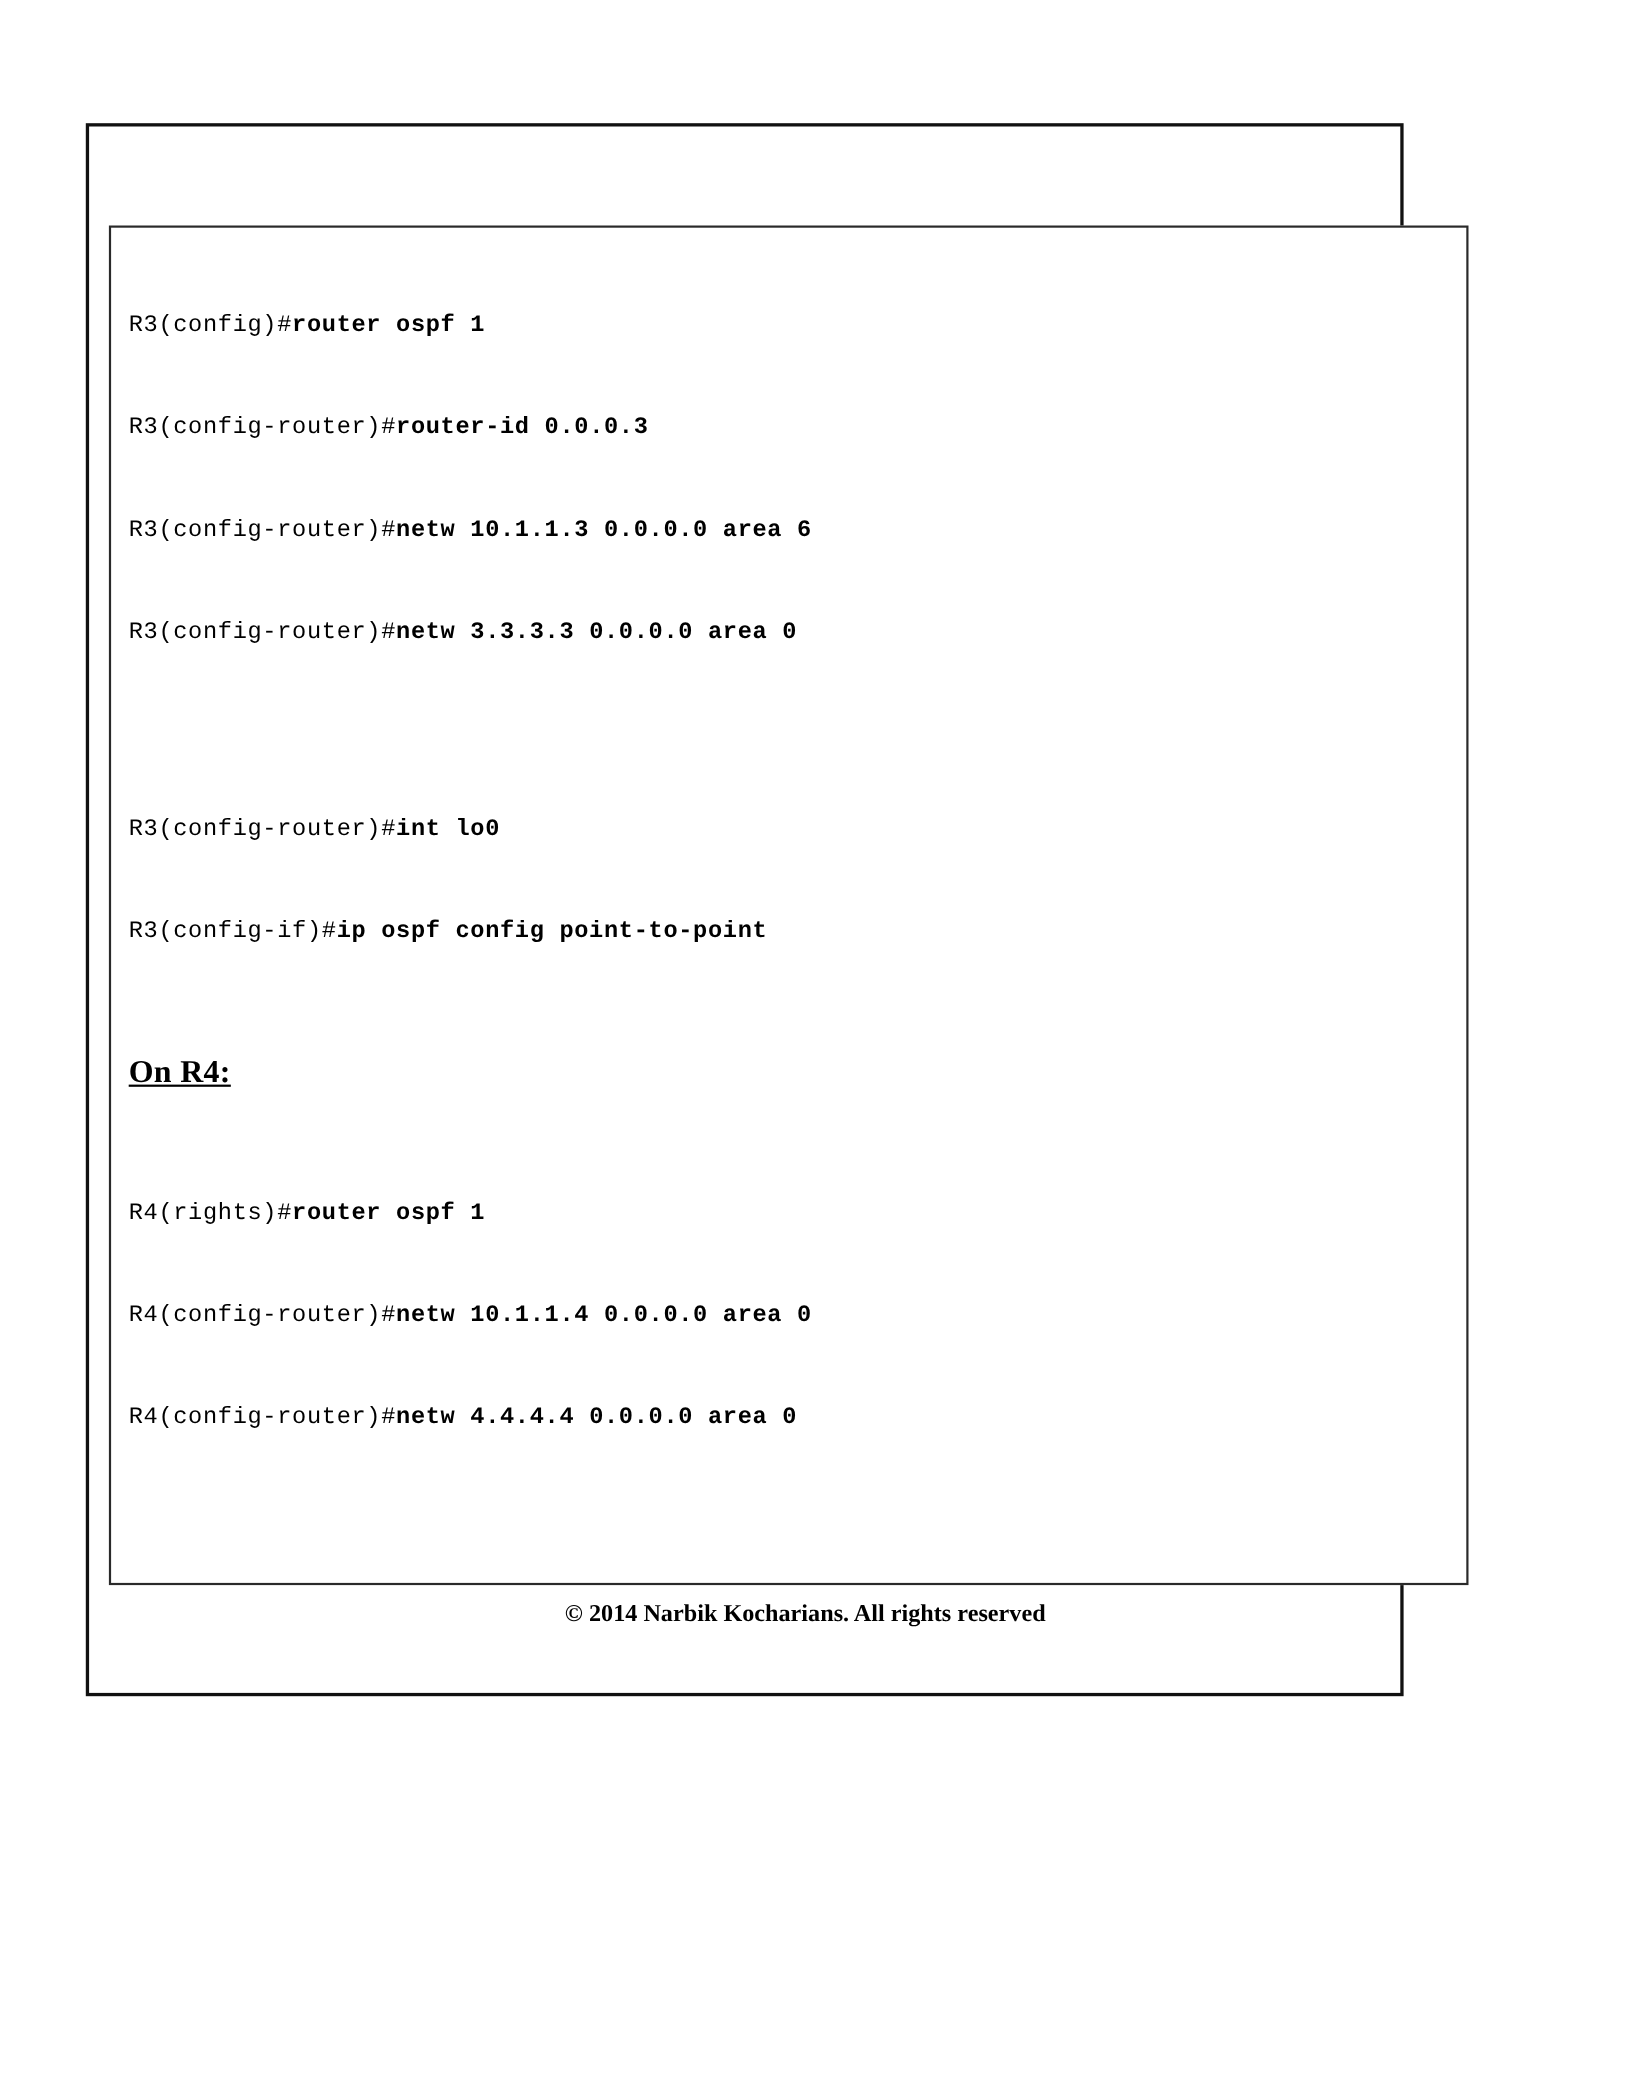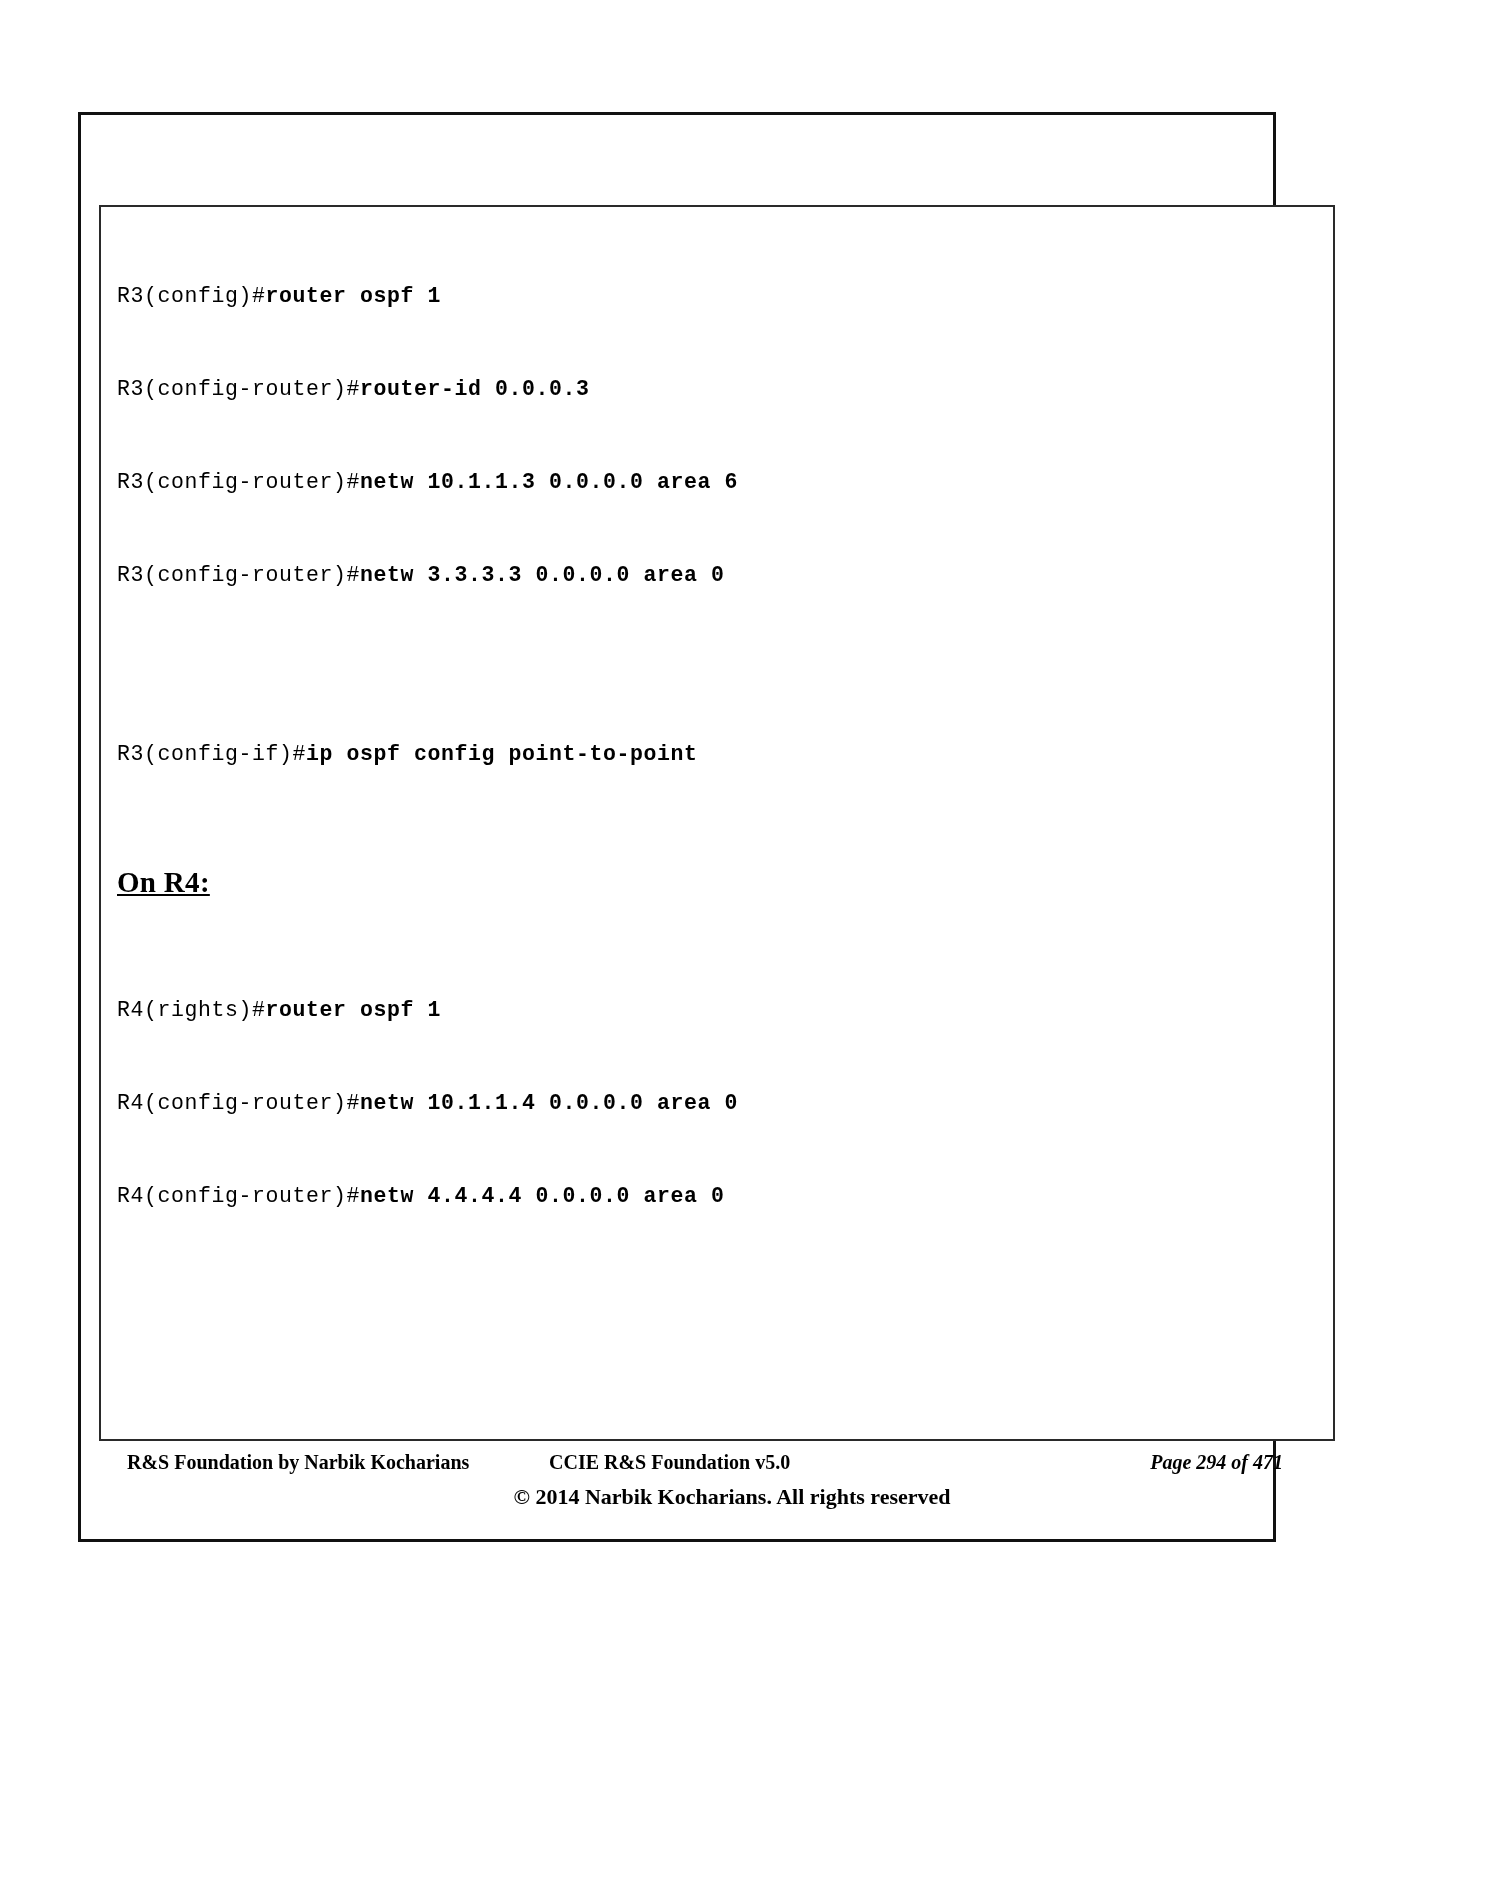--- a/index.html
+++ b/index.html
@@ -131,43 +131,39 @@
       <div class="mono blk">
         <div><span>R3(config)#</span><b>router ospf 1</b></div>
         <div><span>R3(config-router)#</span><b>router-id 0.0.0.3</b></div>
         <div><span>R3(config-router)#</span><b>netw 10.1.1.3 0.0.0.0 area 6</b></div>
         <div><span>R3(config-router)#</span><b>netw 3.3.3.3 0.0.0.0 area 0</b></div>
       </div>
 
       <div class="gap-sm"></div>
 
       <div class="mono blk">
+        <div><span>R3(config-router)#</span><b>int lo0</b></div>
         <div><span>R3(config-if)#</span><b>ip ospf config point-to-point</b></div>
       </div>
 
       <div class="gap-md"></div>
 
       <div class="heading">On R4:</div>
 
       <div class="gap-md"></div>
 
       <div class="mono blk">
         <div><span>R4(rights)#</span><b>router ospf 1</b></div>
         <div><span>R4(config-router)#</span><b>netw 10.1.1.4 0.0.0.0 area 0</b></div>
         <div><span>R4(config-router)#</span><b>netw 4.4.4.4 0.0.0.0 area 0</b></div>
       </div>
 
     </div>
   </div>
 
   <div id="footer">
-    <div id="footer-row1">
-      <span id="footer-left">R&amp;S Foundation by Narbik Kocharians</span>
-      <span id="footer-center">CCIE R&amp;S Foundation v5.0</span>
-      <span id="footer-right">Page 294 of 471</span>
-    </div>
     <div id="footer-row2">© 2014 Narbik Kocharians. All rights reserved</div>
   </div>
 
 </div>
 
 <div class="scan-artifact" style="left:60px; top:1560px;"></div>
 <div class="scan-artifact" style="right:60px; top:1560px;"></div>
 
 </body></html>

